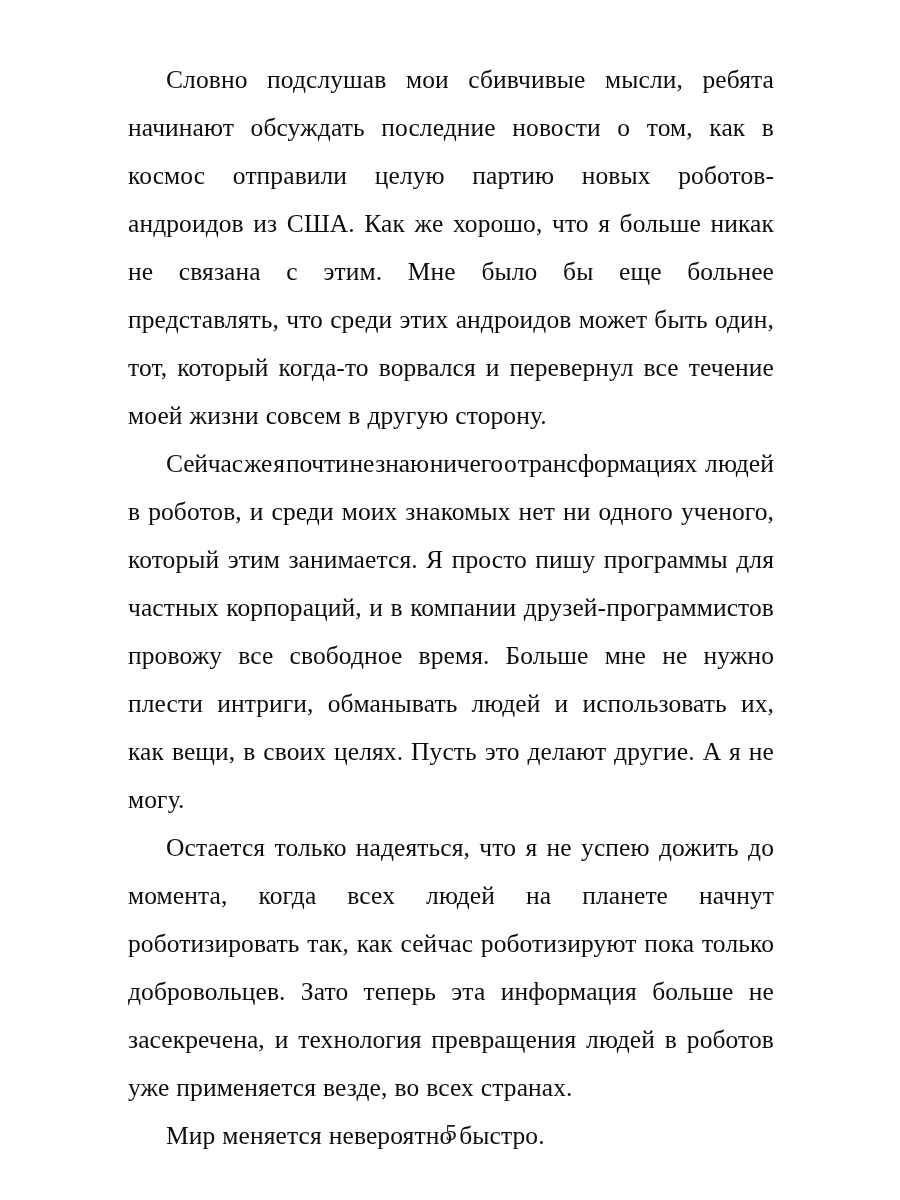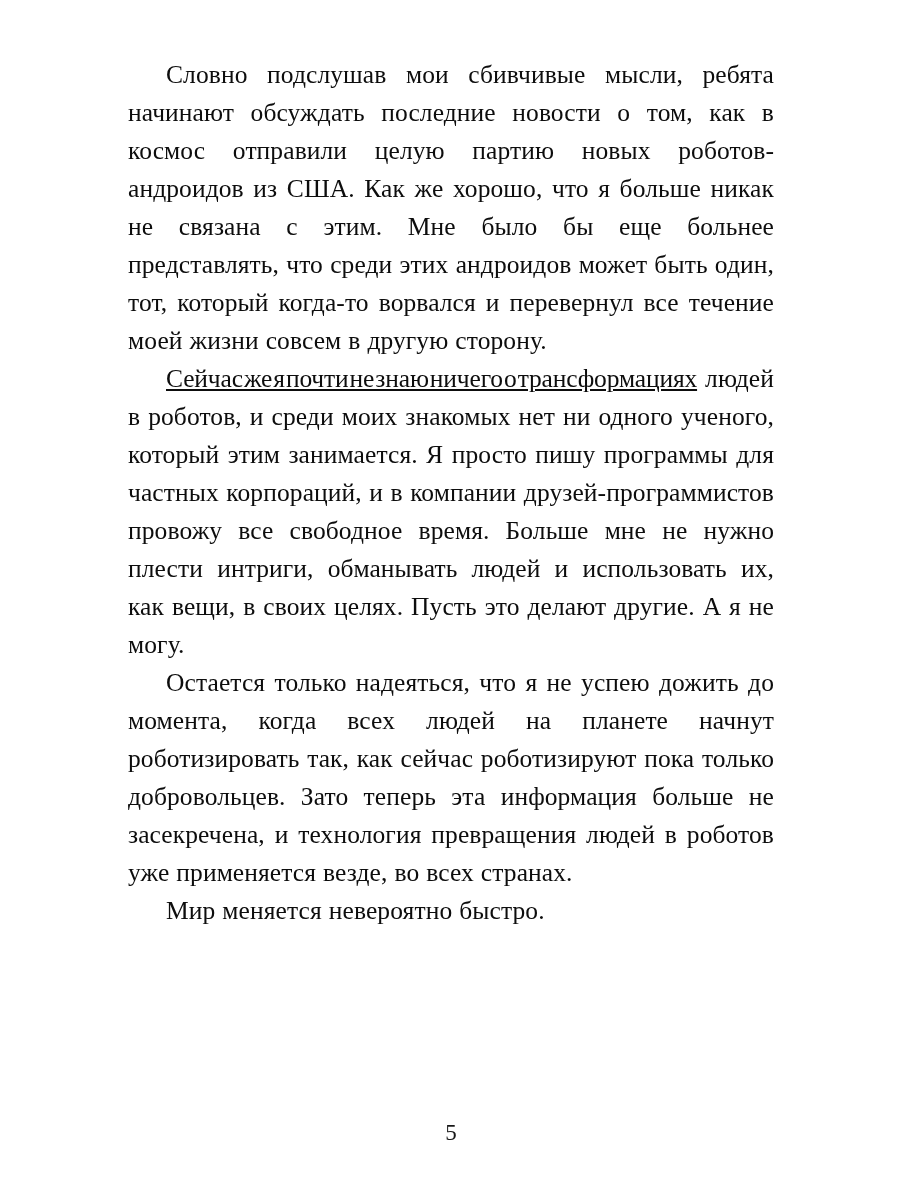--- a/index.html
+++ b/index.html
@@ -27,32 +27,31 @@
     top: 56px;
     width: 646px;
   }
 
   .para {
     margin: 0;
     text-align: justify;
     text-align-last: left;
     text-indent: 38px;
     font-size: 25.5px;
-    line-height: 38px;
+    line-height: 48px;
     letter-spacing: 0.1px;
     word-spacing: 0.5px;
     hyphens: manual;
     -webkit-hyphens: manual;
   }
 
   
   .squeeze {
     word-spacing: -6.2px;
     letter-spacing: -0.15px;
-    text-decoration: underline;
   }
 
   
   .para.short {
     text-align: left;
   }
 
   .page-number {
     position: absolute;
     left: 128px;

